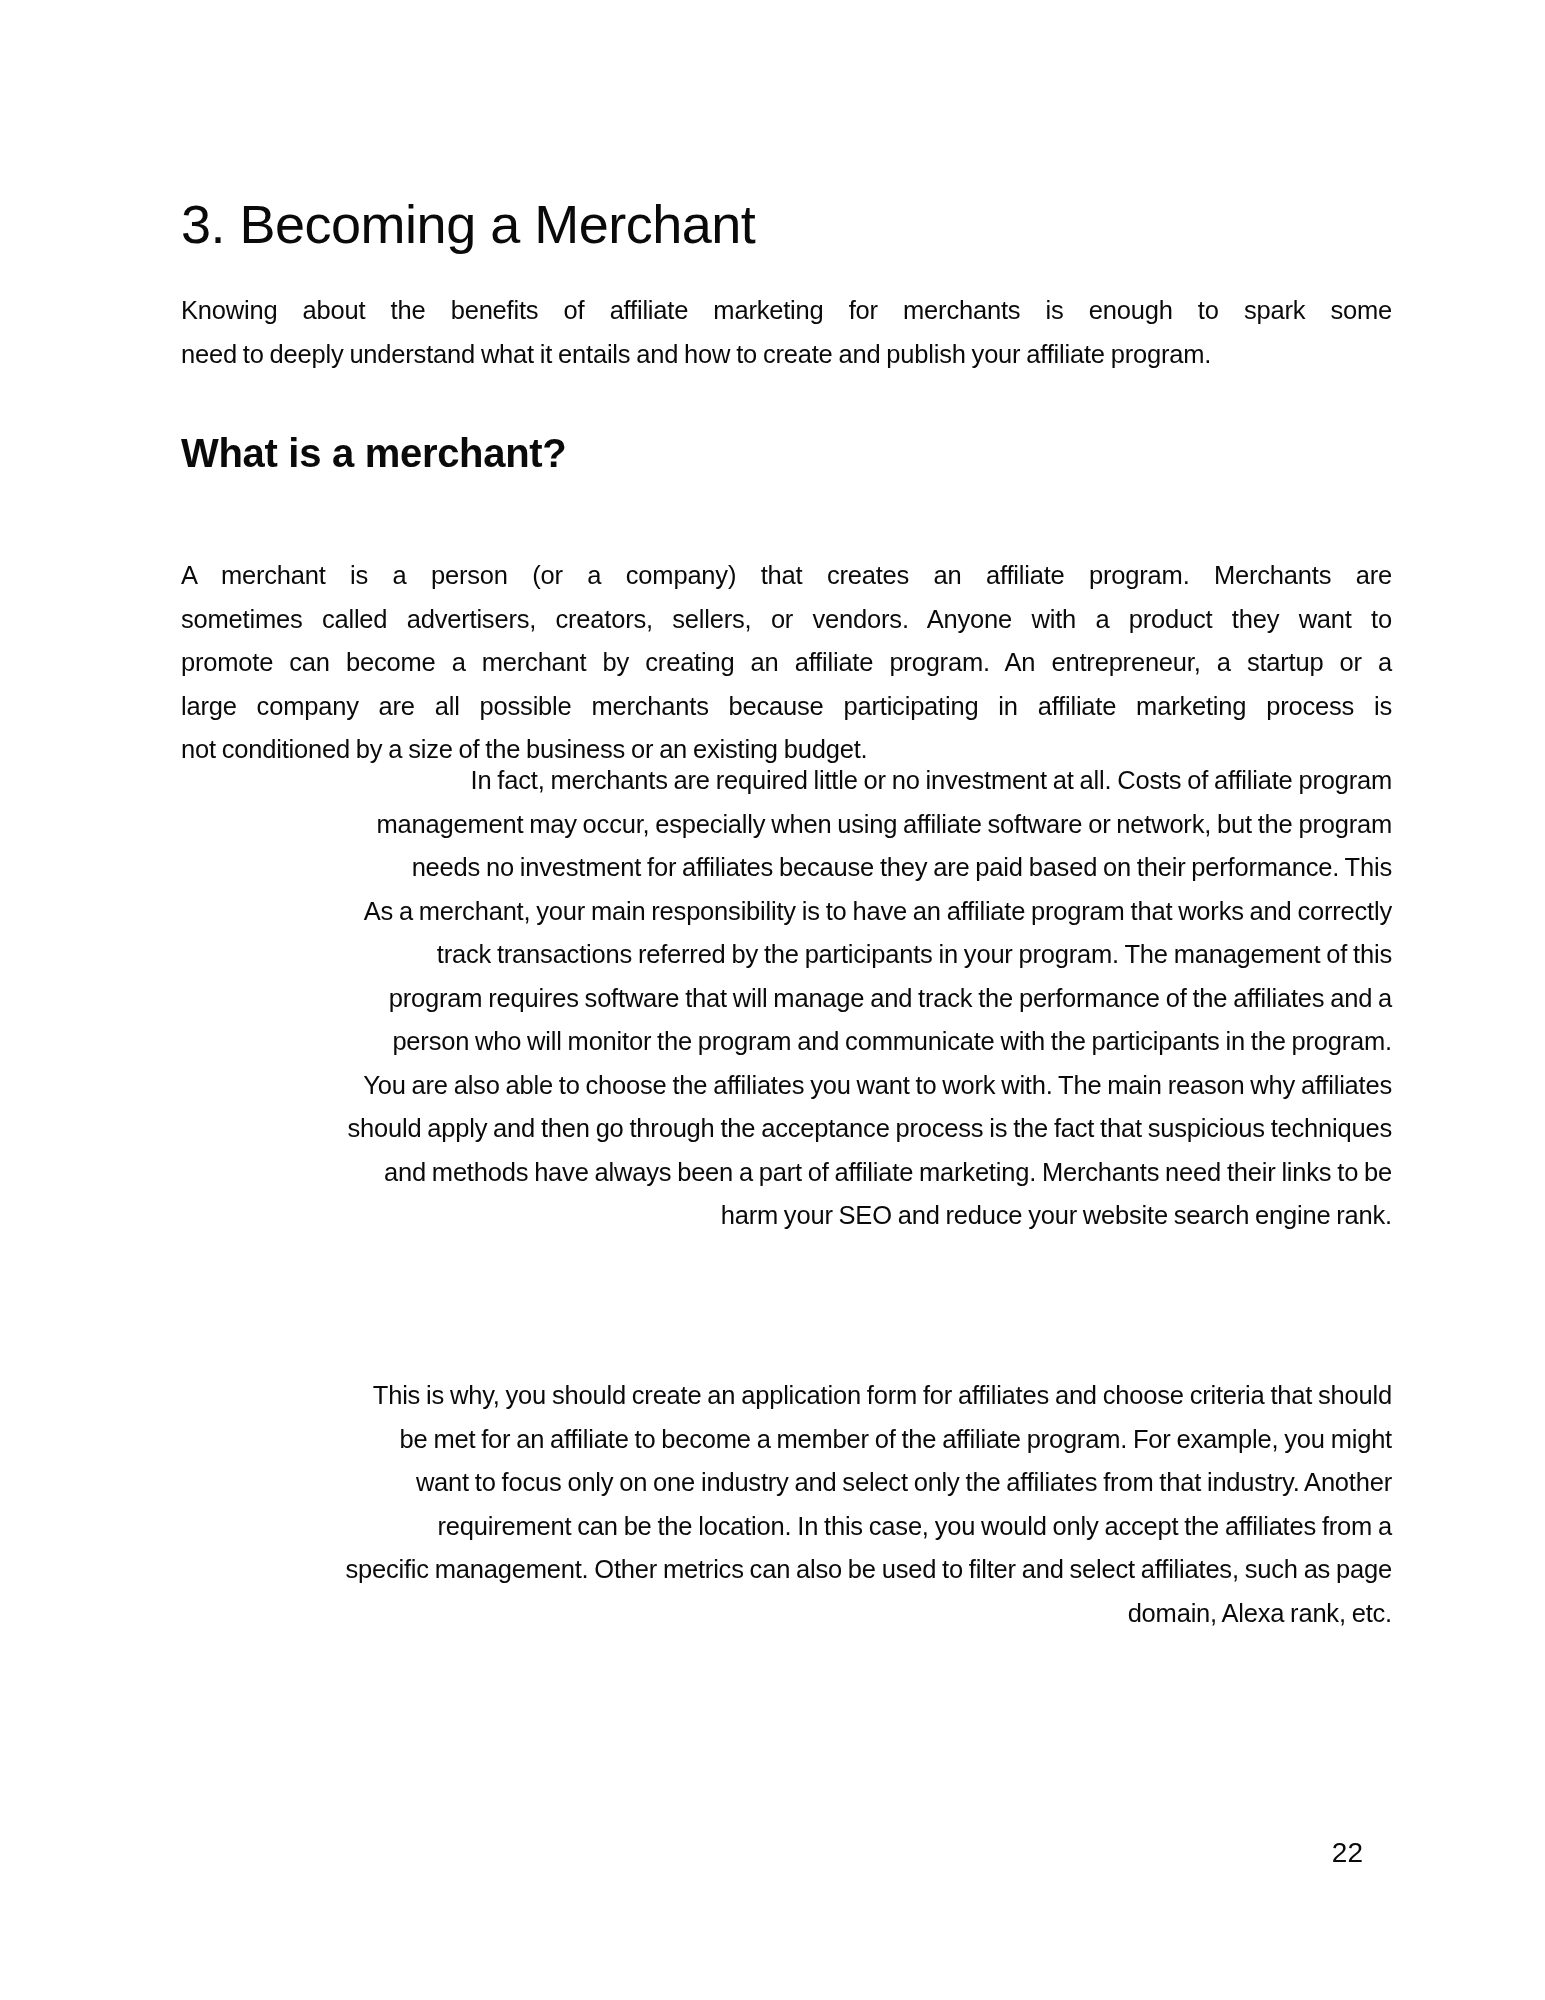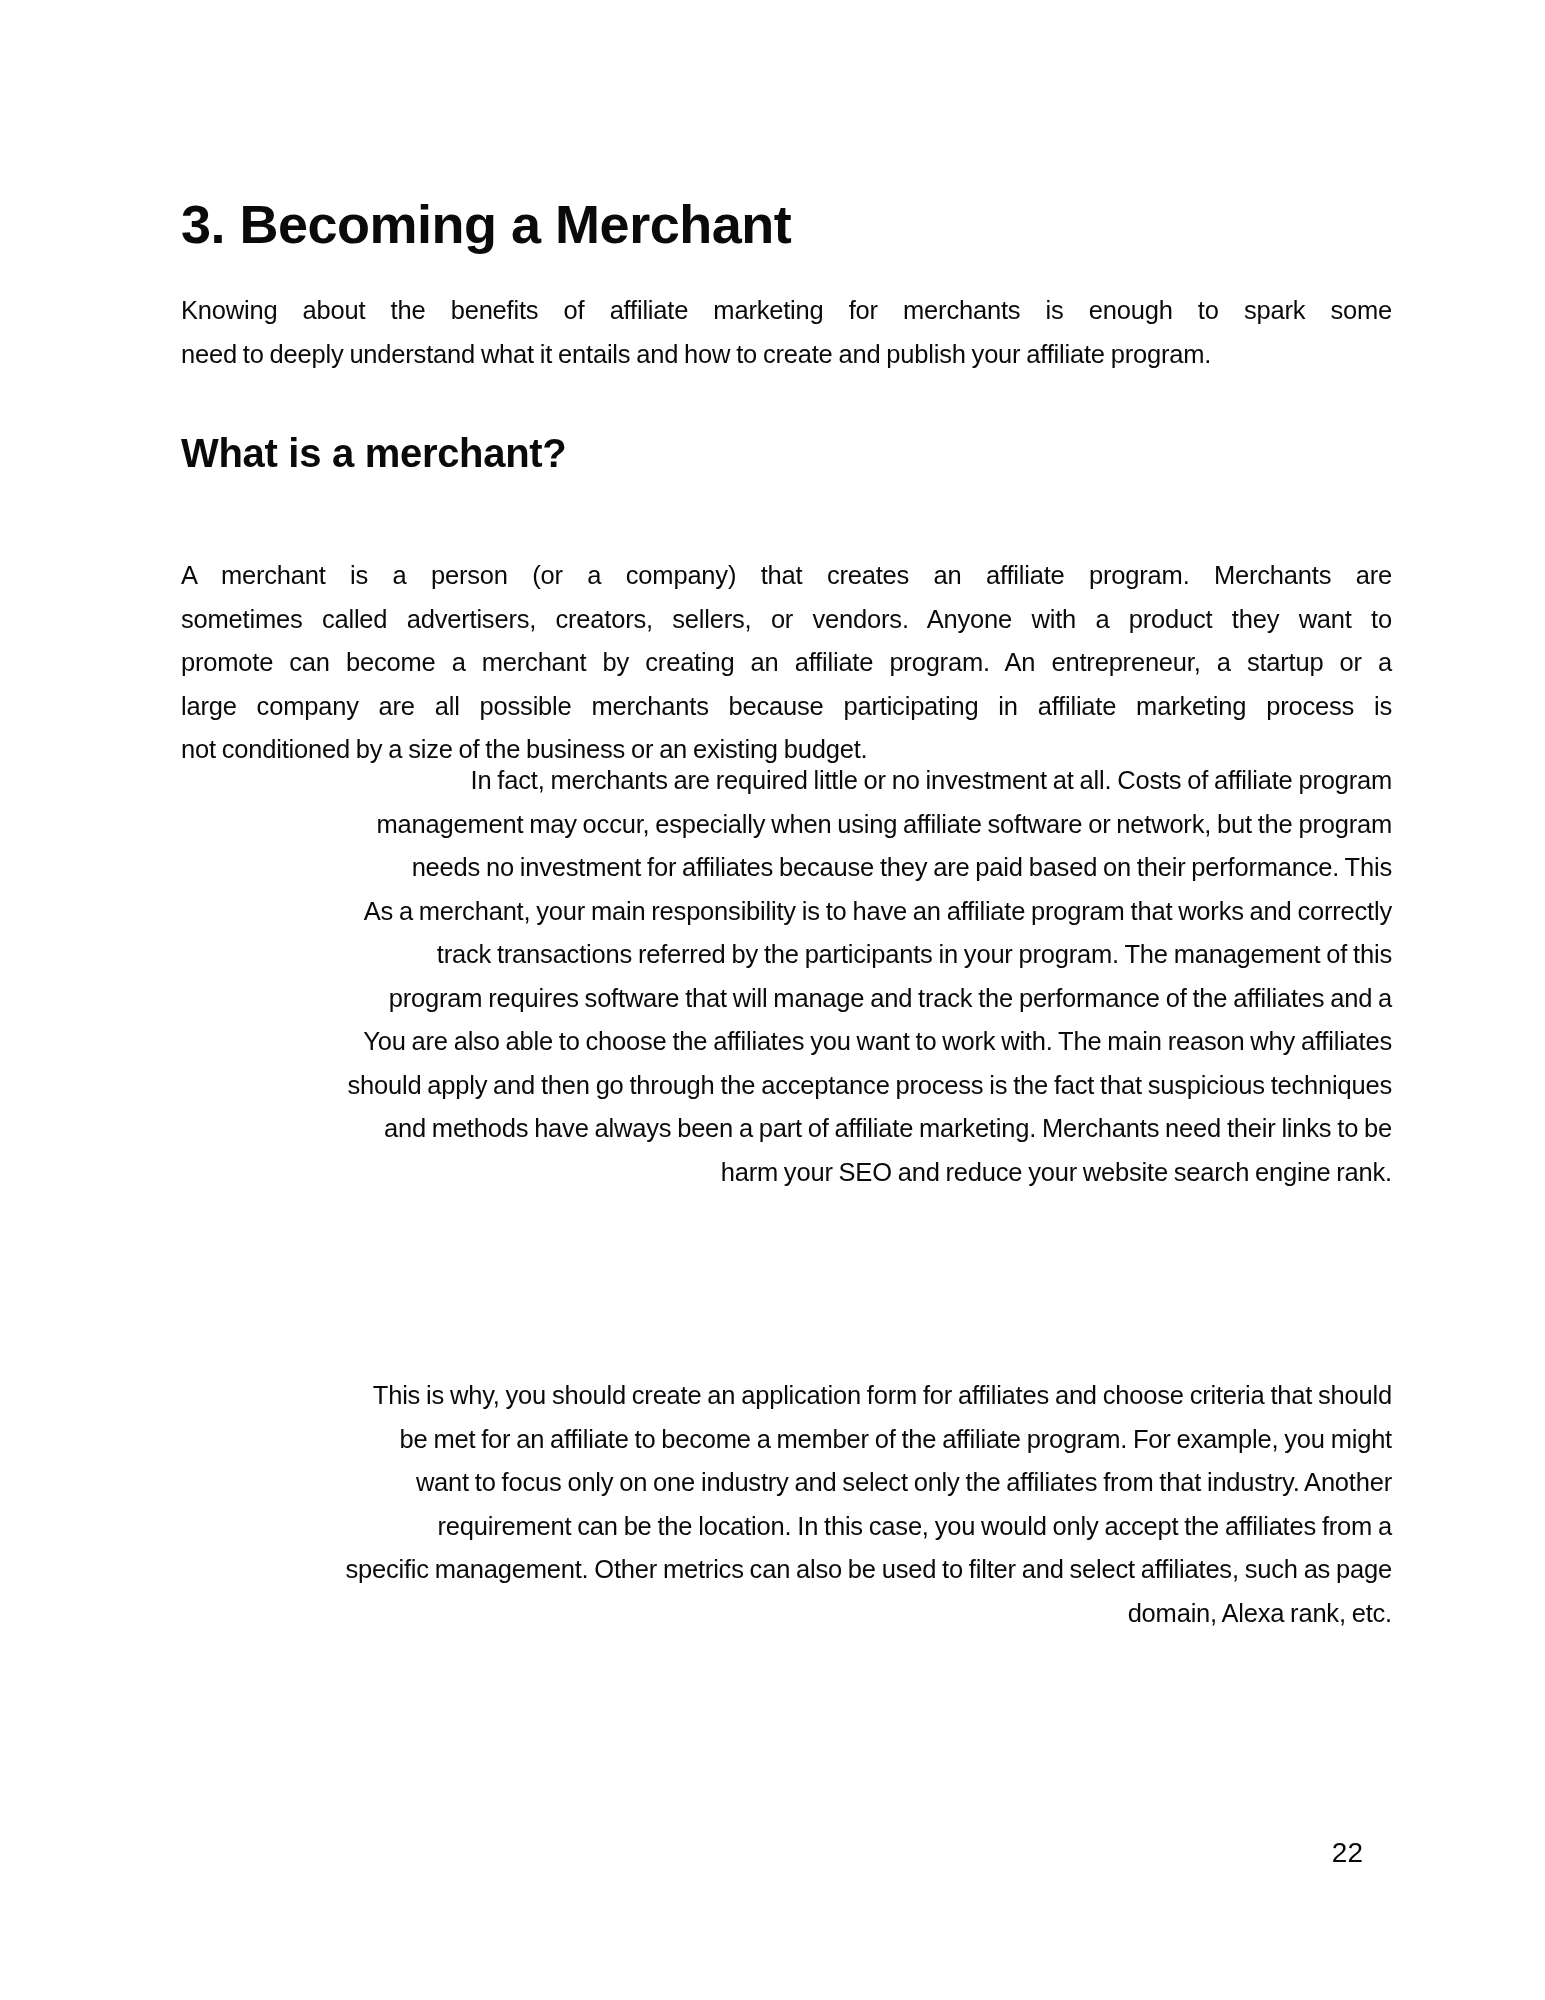--- a/index.html
+++ b/index.html
@@ -10,21 +10,21 @@
     background: #ffffff;
     font-family: "Liberation Sans", "DejaVu Sans", sans-serif;
     color: #0a0a0a;
     overflow: hidden;
   }
   .block { position: absolute; left: 181px; width: 1211px; }
   .h1 {
     top: 192px;
     font-size: 54px;
     line-height: 64px;
-    font-weight: 700;
+    font-weight: 400;
     letter-spacing: -0.5px;
   }
   .h2 {
     top: 428px;
     font-size: 40px;
     line-height: 50px;
     font-weight: 700;
     letter-spacing: -0.3px;
   }
   .para .line {
@@ -78,20 +78,21 @@
       <div class="line">not conditioned by a size of the business or an existing budget.</div>
     </div>
 
   <div class="block para p3">
       <div class="line">In fact, merchants are required little or no investment at all. Costs of affiliate program</div>
       <div class="line">management may occur, especially when using affiliate software or network, but the program</div>
       <div class="line">needs no investment for affiliates because they are paid based on their performance. This</div>
       <div class="line">As a merchant, your main responsibility is to have an affiliate program that works and correctly</div>
       <div class="line">track transactions referred by the participants in your program. The management of this</div>
       <div class="line">program requires software that will manage and track the performance of the affiliates and a</div>
+      <div class="line">person who will monitor the program and communicate with the participants in the program.</div>
       <div class="line">You are also able to choose the affiliates you want to work with. The main reason why affiliates</div>
       <div class="line">should apply and then go through the acceptance process is the fact that suspicious techniques</div>
       <div class="line">and methods have always been a part of affiliate marketing. Merchants need their links to be</div>
       <div class="line">harm your SEO and reduce your website search engine rank.</div>
     </div>
 
   <div class="block para p4">
       <div class="line">This is why, you should create an application form for affiliates and choose criteria that should</div>
       <div class="line">be met for an affiliate to become a member of the affiliate program. For example, you might</div>
       <div class="line">want to focus only on one industry and select only the affiliates from that industry. Another</div>

